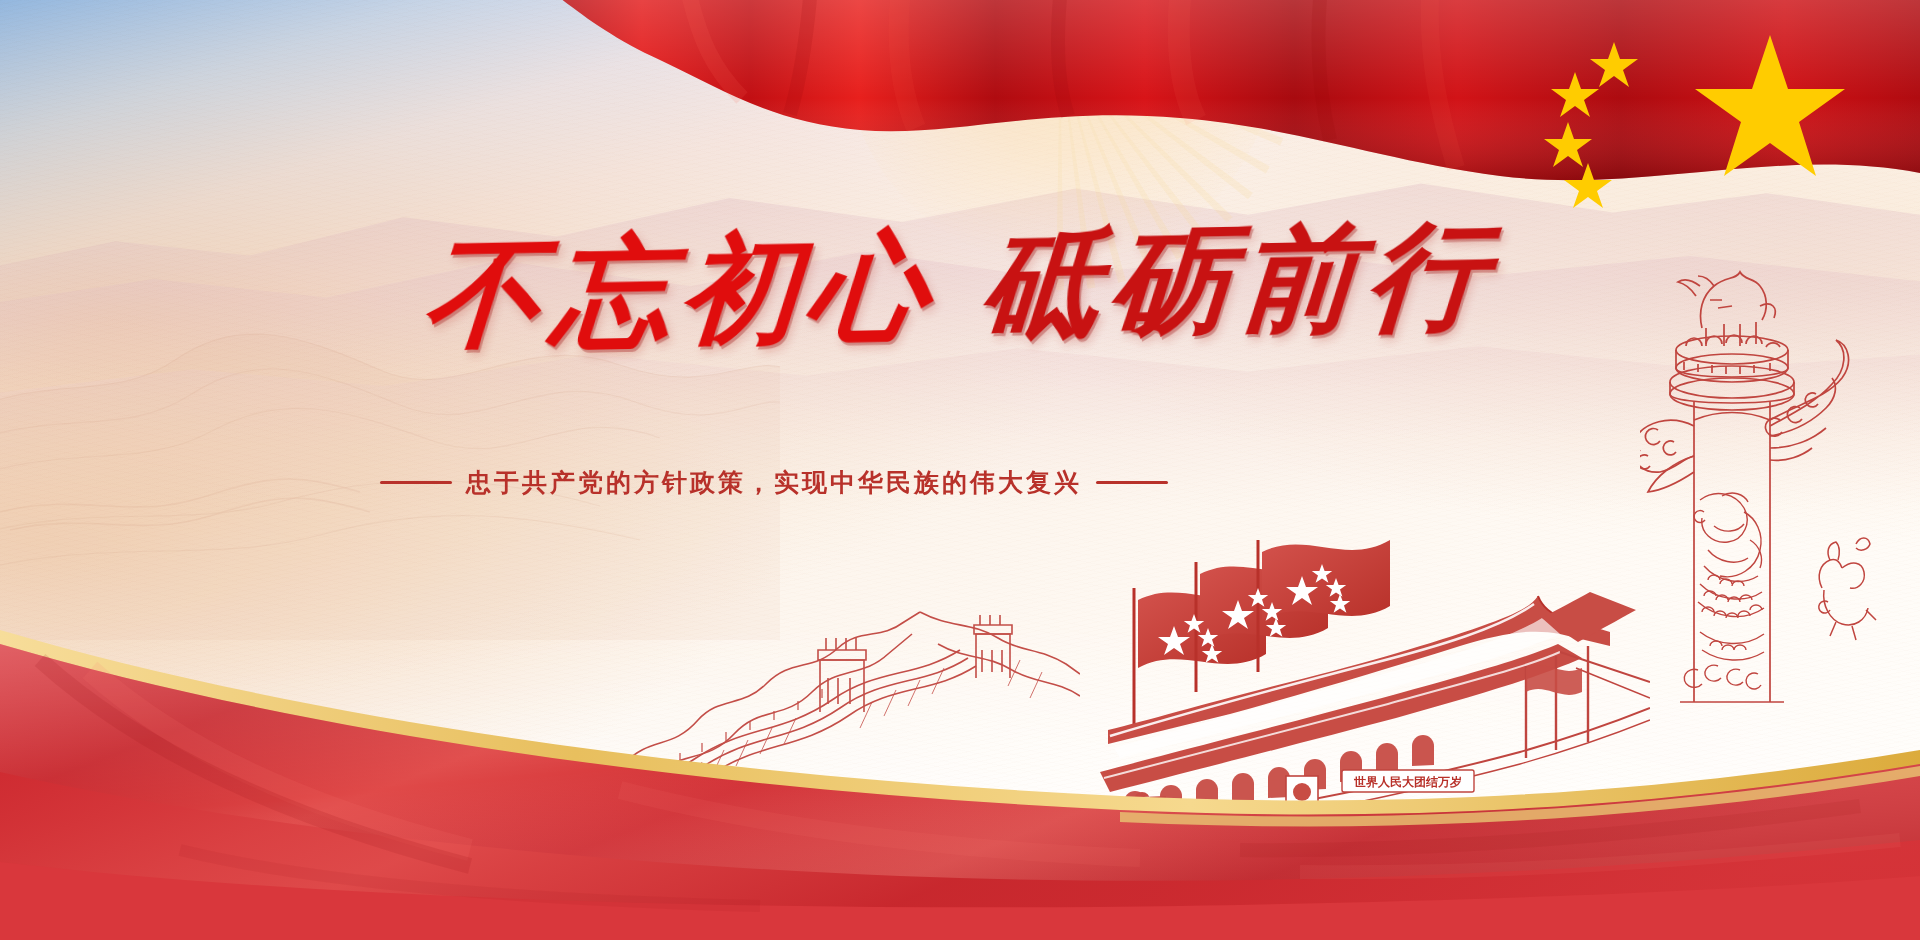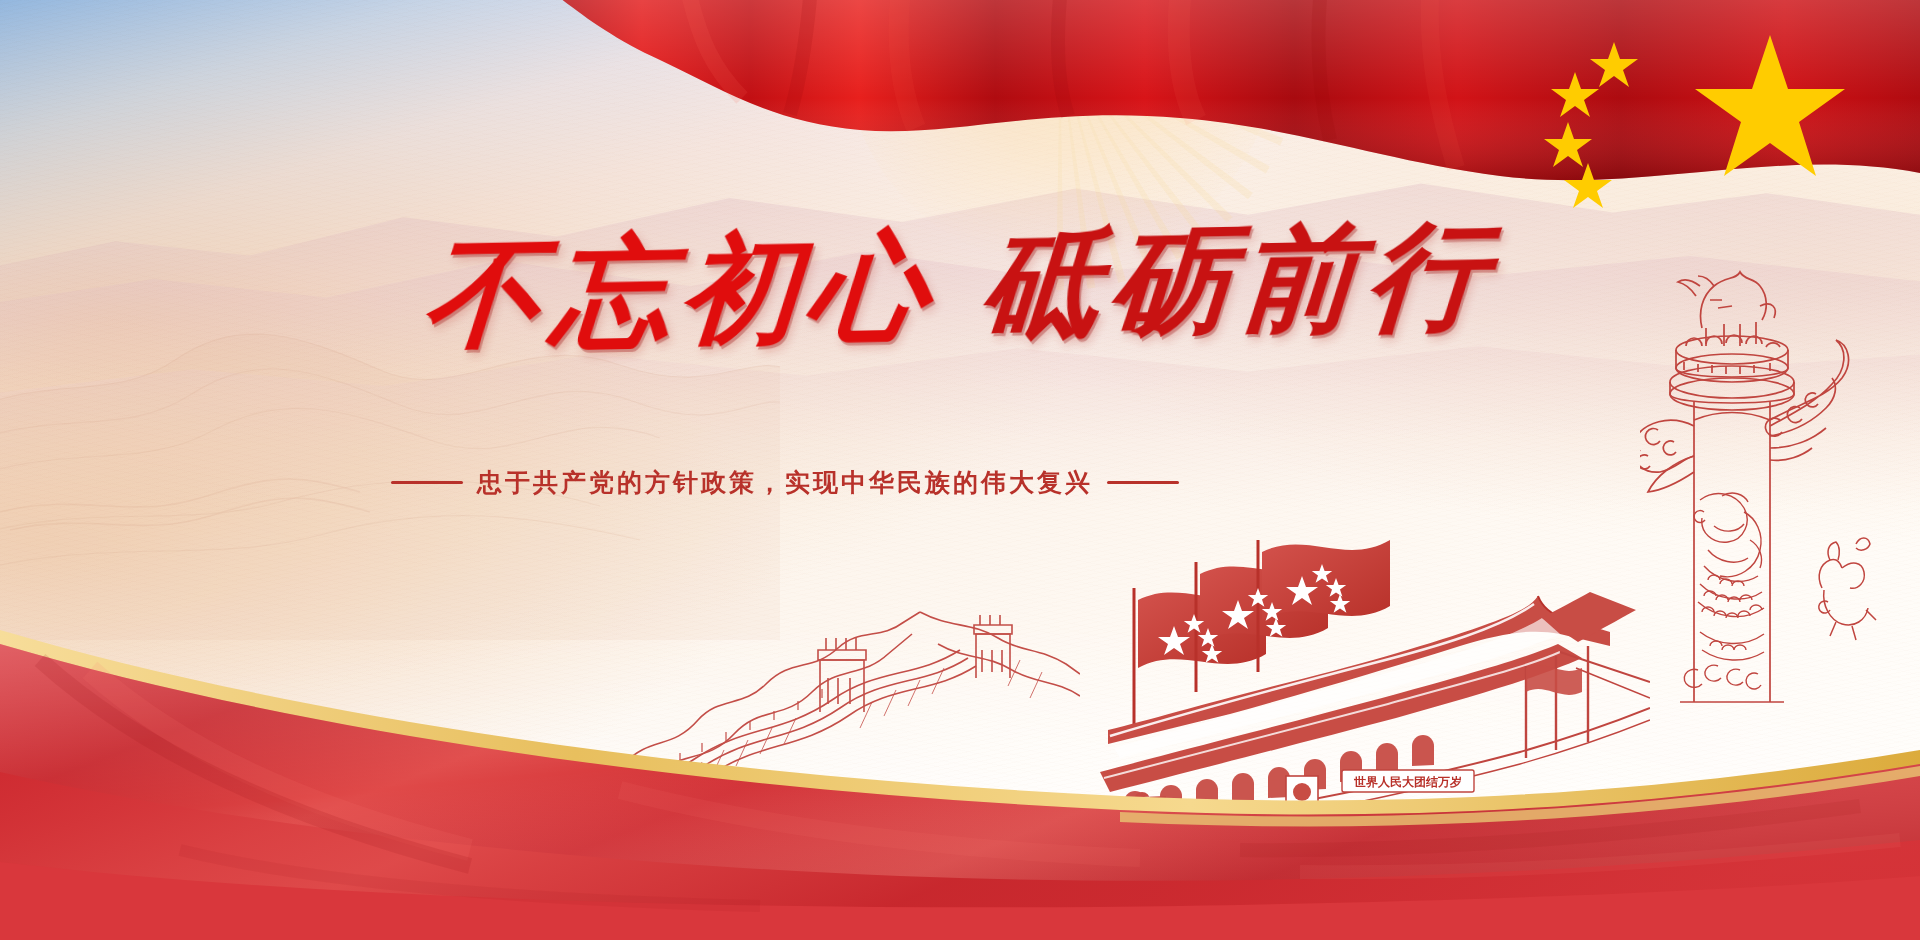--- a/index.html
+++ b/index.html
@@ -84,21 +84,21 @@
     transform:skewX(-5deg) rotate(-1.1deg);
     text-shadow:
       2px 3px 0 rgba(150,0,0,0.30),
       4px 6px 10px rgba(180,30,20,0.20);
   }
   .title .gap{display:inline-block;width:46px;}
   .title .seg2{color:#c81212;}
 
   
   .subtitle-wrap{
-    position:absolute;left:0;top:466px;width:1548px;text-align:center;padding-left:11px;
+    position:absolute;left:0;top:466px;width:1548px;text-align:center;
   }
   .subtitle{
     display:inline-flex;align-items:center;justify-content:center;gap:14px;
     font-family:"DejaVu Serif","Liberation Serif",serif;
     font-size:25px;font-weight:700;letter-spacing:3px;
     color:#b8312a;white-space:nowrap;
   }
   .sub-rule{
     display:inline-block;width:72px;height:3px;background:#b8312a;border-radius:2px;
   }

